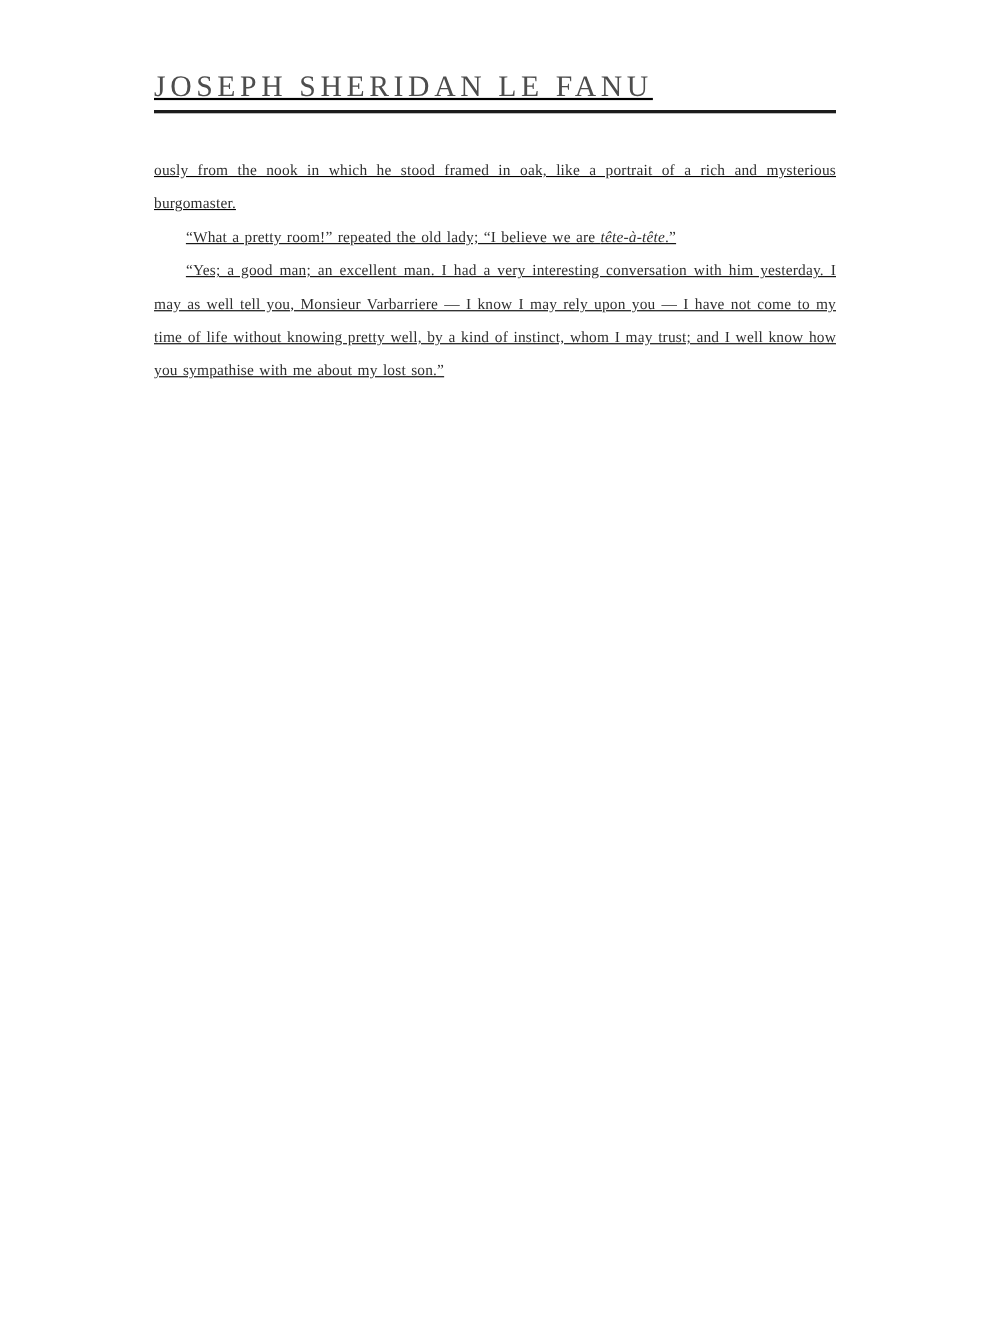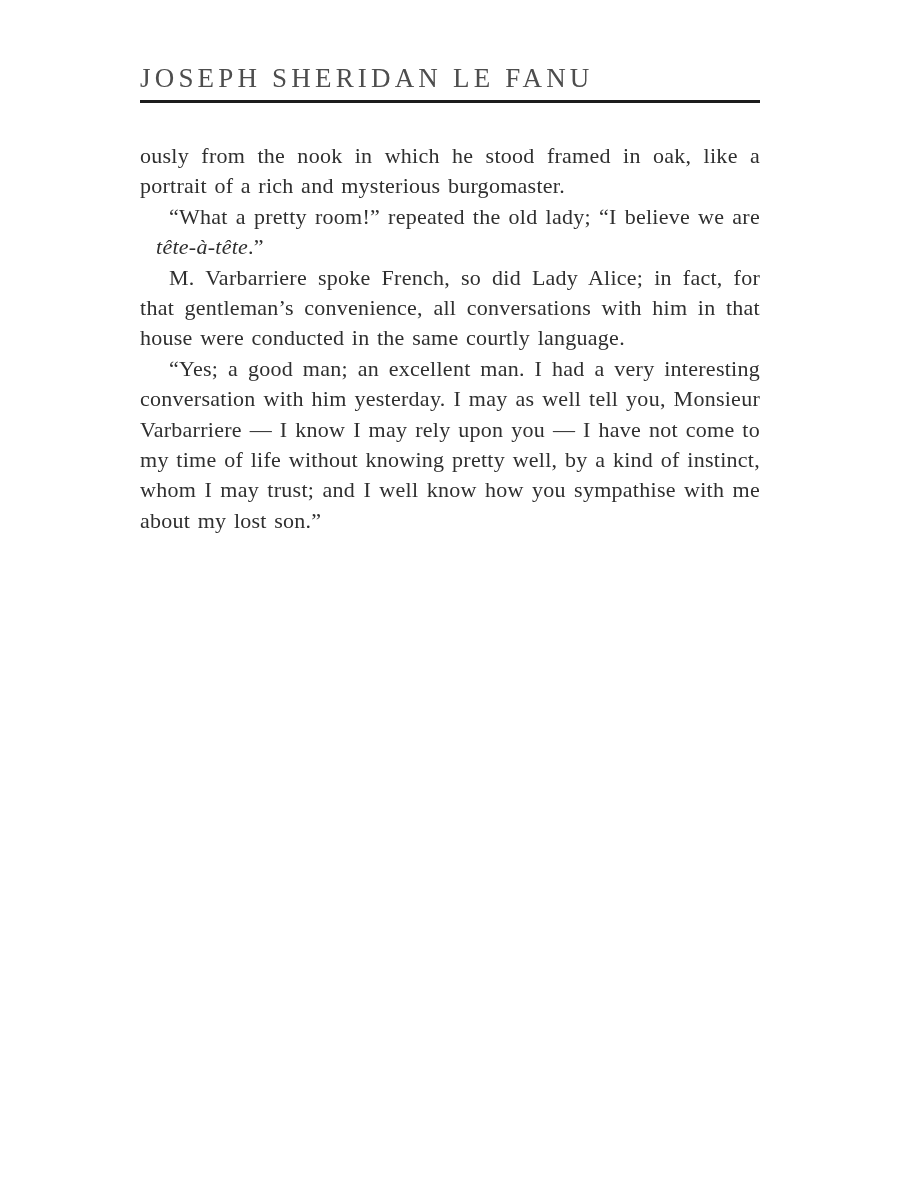--- a/index.html
+++ b/index.html
@@ -13,64 +13,63 @@
     height: 1200px;
     background: #ffffff;
     overflow: hidden;
     font-family: "Liberation Serif", serif;
   }
   .content {
     position: absolute;
     left: 140px;
     top: 62px;
     width: 620px;
+    text-decoration: underline;
   }
   .author-header {
     margin: 0;
     font-size: 27px;
     font-weight: normal;
     line-height: 32px;
     letter-spacing: 0.155em;
     color: #4d4d4d;
     white-space: nowrap;
   }
   .header-rule {
     border: none;
     border-top: 3px solid #1c1c1c;
     margin: 6px 0 0 0;
     width: 100%;
   }
   .body-text {
     margin-top: 38px;
-    font-size: 22px;
+    font-size: 14px;
     line-height: 30.4px;
     color: #2f2f2f;
     text-align: justify;
     letter-spacing: 0.012em;
     word-spacing: 0.08em;
   }
   .body-text p {
     margin: 0;
     padding: 0;
   }
   .body-text p.indent {
     text-indent: 29px;
   }
   .body-text .italic {
     font-style: italic;
-    margin-left: 16px;
   }
 </style>
 </head>
 <body>
 
 <div class="page">
   <div class="content">
     <h1 class="author-header">JOSEPH SHERIDAN LE FANU</h1>
     <hr class="header-rule">
     <div class="body-text">
         <p><span>ously from the nook in which he stood framed in oak, like a portrait of a rich and mysterious burgomaster.</span></p>
         <p class="indent"><span>“What a pretty room!” repeated the old lady; “I believe we are </span><span class="italic">tête-à-tête</span><span>.”</span></p>
-        <p class="indent"><span>M. Varbarriere spoke French, so did Lady Alice; in fact, for that gentleman’s convenience, all conversations with him in that house were conducted in the same courtly language.</span></p>
         <p class="indent"><span>“Yes; a good man; an excellent man. I had a very interesting conversation with him yesterday. I may as well tell you, Monsieur Varbarriere — I know I may rely upon you — I have not come to my time of life without knowing pretty well, by a kind of instinct, whom I may trust; and I well know how you sympathise with me about my lost son.”</span></p>
       </div>
   </div>
 </div>
 
 </body></html>

